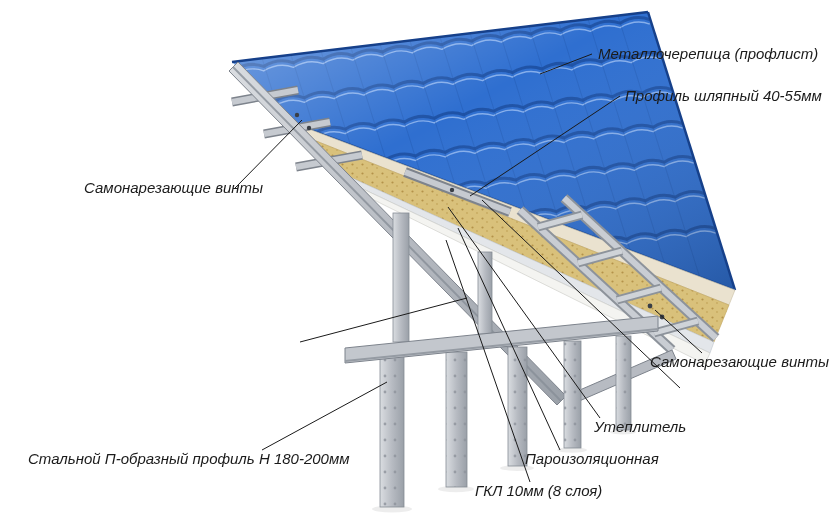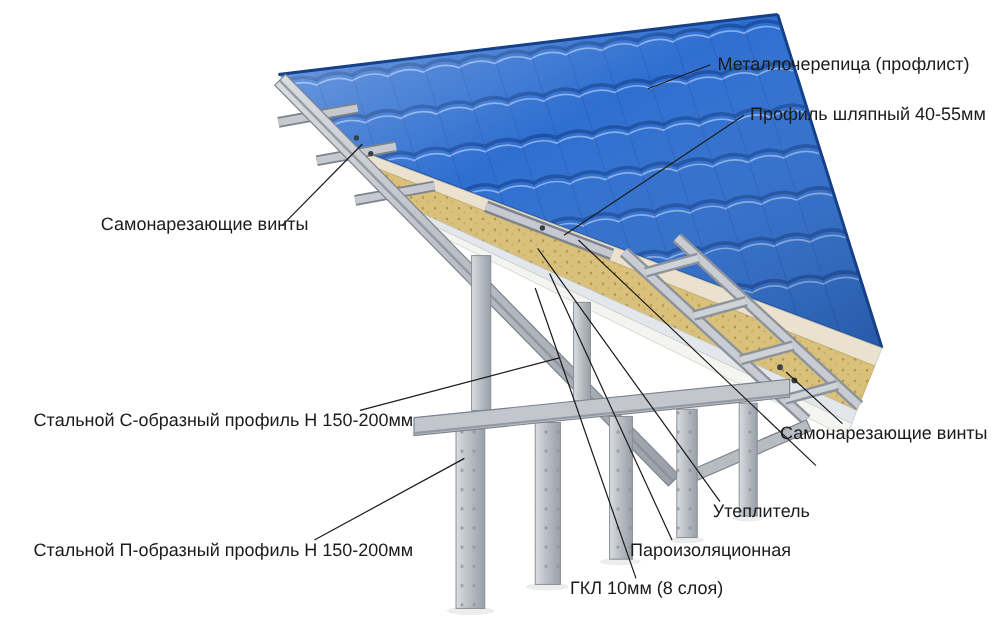--- a/index.html
+++ b/index.html
@@ -1,17 +1,17 @@
 <!DOCTYPE html>
 <html><head>
 <meta charset="utf-8">
 <style>
   html,body{margin:0;padding:0;background:#fff;}
   .stage{position:relative;width:830px;height:515px;background:#ffffff;overflow:hidden;
-         font-family:"Liberation Sans",sans-serif;}
+         font-family:"Liberation Sans",sans-serif;font-style:italic;}
   .stage svg{position:absolute;left:0;top:0;}
   .label{position:absolute;font-size:15px;line-height:1.1;color:#1b1b1b;white-space:nowrap;}
 </style>
 </head>
 <body>
 
 <div class="stage">
 
   <svg width="830" height="515" viewBox="0 0 830 515">
     <defs>
@@ -157,20 +157,19 @@
       <line x1="680" y1="388" x2="482" y2="200"></line>
       <line x1="600" y1="418" x2="448" y2="207"></line>
       <line x1="560" y1="450" x2="458" y2="228"></line>
       <line x1="530" y1="482" x2="446" y2="240"></line>
     </g>
   </svg>
 
   <div class="label" style="left:598px;top:46px">Металлочерепица (профлист)</div>
   <div class="label" style="left:625px;top:88px">Профиль шляпный 40-55мм</div>
   <div class="label" style="left:84px;top:180px">Самонарезающие винты</div>
-  <div class="label" style="left:28px;top:343px">Стальной С-образный профиль Н 150-200мм</div>
-  <div class="label" style="left:28px;top:451px">Стальной П-образный профиль Н 150-200мм</div>
+  <div class="label" style="left:28px;top:451px">Стальной П-образный профиль Н 180-200мм</div>
   <div class="label" style="left:650px;top:354px">Самонарезающие винты</div>
   <div class="label" style="left:594px;top:419px">Утеплитель</div>
   <div class="label" style="left:525px;top:451px">Пароизоляционная</div>
   <div class="label" style="left:475px;top:483px">ГКЛ 10мм (8 слоя)</div>
 
 </div>
 
 </body></html>

